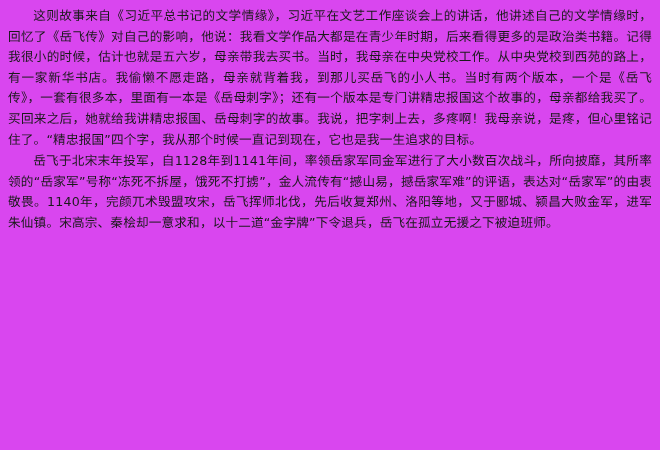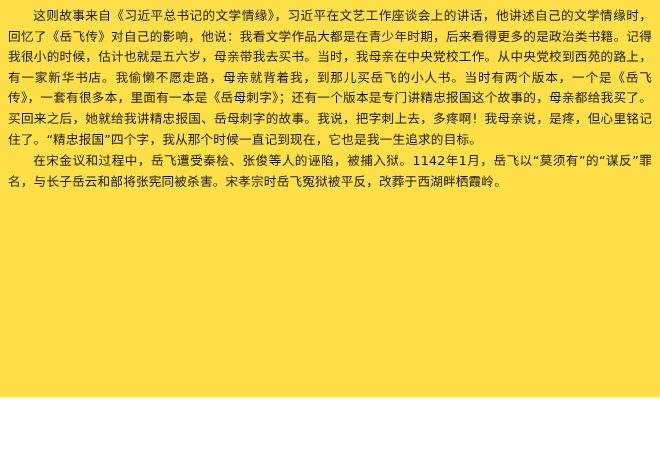--- a/index.html
+++ b/index.html
@@ -8,24 +8,24 @@
     background: #ffffff;
   }
   body {
     width: 660px;
     height: 450px;
     overflow: hidden;
     font-family: "DejaVu Sans", "Liberation Sans", sans-serif;
   }
   .page {
     width: 660px;
-    height: 397px;
+    height: 450px;
     box-sizing: border-box;
     padding: 6px 8px 0 8px;
-    background: #fde047;
+    background: #d946ef;
   }
   .doc-body {
     display: block;
   }
   p.para {
     margin: 0 0 1px 0;
     padding: 0;
     font-size: 12.6px;
     line-height: 20.6px;
     color: #1a1a1a;
@@ -36,15 +36,15 @@
     font-family: "DejaVu Sans", "Liberation Sans", sans-serif;
     word-break: break-all;
   }
 </style>
 </head>
 <body>
 
 <div class="page">
   <div class="doc-body">
     <p class="para">这则故事来自《习近平总书记的文学情缘》，习近平在文艺工作座谈会上的讲话，他讲述自己的文学情缘时，回忆了《岳飞传》对自己的影响，他说：我看文学作品大都是在青少年时期，后来看得更多的是政治类书籍。记得我很小的时候，估计也就是五六岁，母亲带我去买书。当时，我母亲在中央党校工作。从中央党校到西苑的路上，有一家新华书店。我偷懒不愿走路，母亲就背着我，到那儿买岳飞的小人书。当时有两个版本，一个是《岳飞传》，一套有很多本，里面有一本是《岳母刺字》；还有一个版本是专门讲精忠报国这个故事的，母亲都给我买了。买回来之后，她就给我讲精忠报国、岳母刺字的故事。我说，把字刺上去，多疼啊！我母亲说，是疼，但心里铭记住了。“精忠报国”四个字，我从那个时候一直记到现在，它也是我一生追求的目标。</p>
-    <p class="para">在宋金议和过程中，岳飞遭受秦桧、张俊等人的诬陷，被捕入狱。1142年1月，岳飞以“莫须有”的“谋反”罪名，与长子岳云和部将张宪同被杀害。宋孝宗时岳飞冤狱被平反，改葬于西湖畔栖霞岭。</p>
+    <p class="para">岳飞于北宋末年投军，自1128年到1141年间，率领岳家军同金军进行了大小数百次战斗，所向披靡，其所率领的“岳家军”号称“冻死不拆屋，饿死不打掳”，金人流传有“撼山易，撼岳家军难”的评语，表达对“岳家军”的由衷敬畏。1140年，完颜兀术毁盟攻宋，岳飞挥师北伐，先后收复郑州、洛阳等地，又于郾城、颍昌大败金军，进军朱仙镇。宋高宗、秦桧却一意求和，以十二道“金字牌”下令退兵，岳飞在孤立无援之下被迫班师。</p>
   </div>
 </div>
 
 </body></html>

